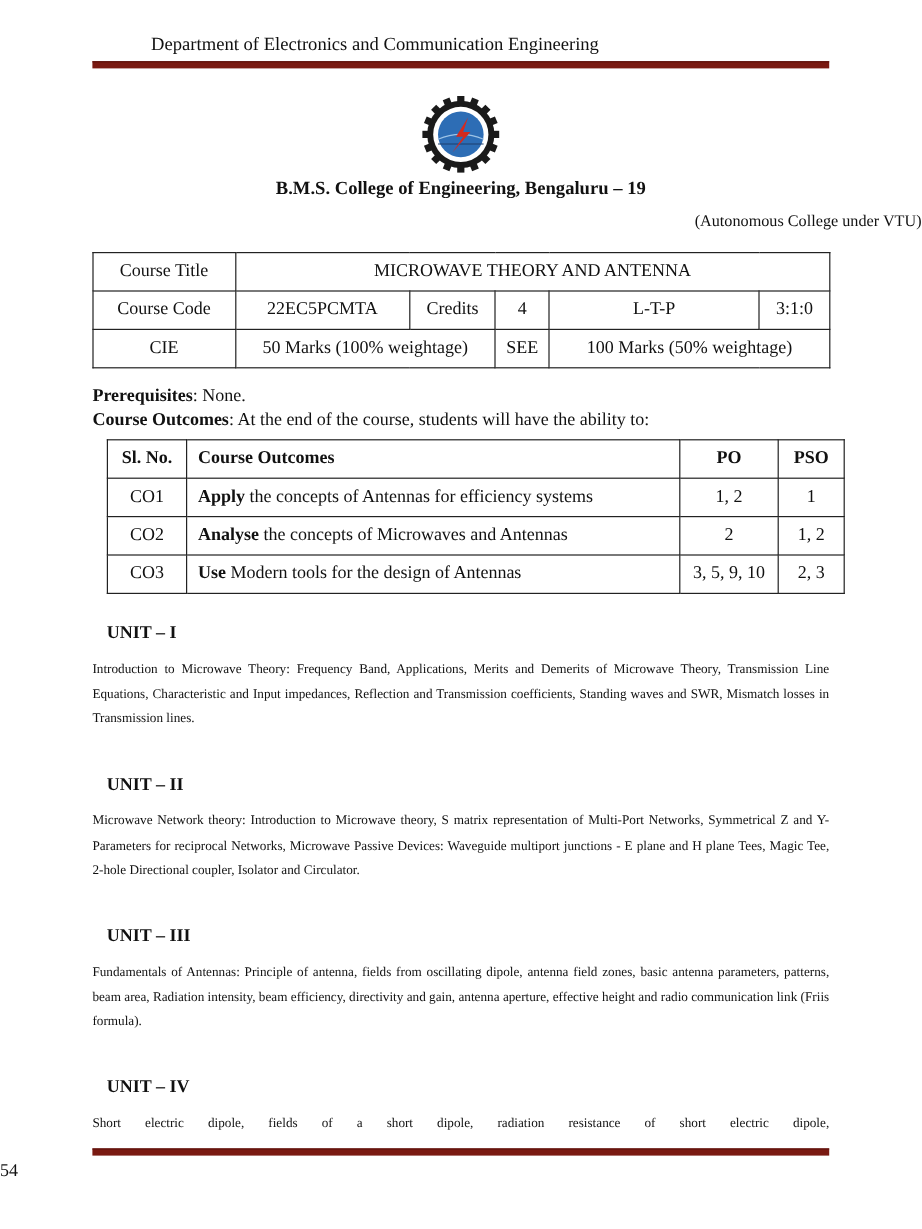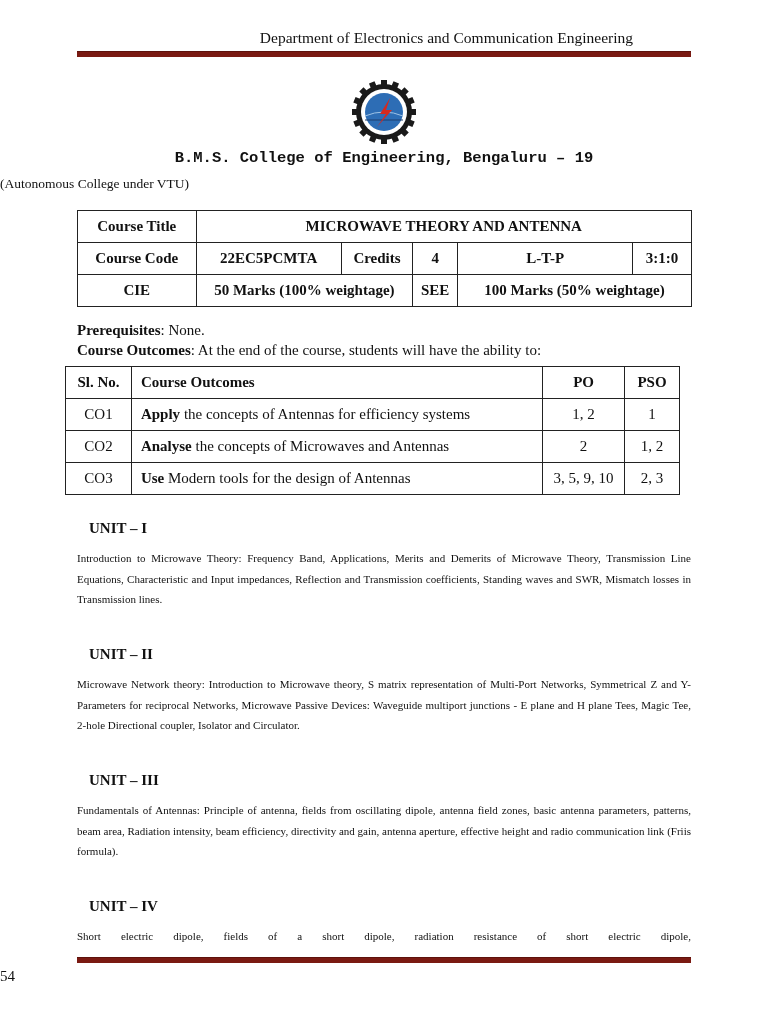--- a/index.html
+++ b/index.html
@@ -1,30 +1,30 @@
 <!DOCTYPE html>
 <html><head>
 <meta charset="utf-8">
 <style>
   html, body { margin: 0; padding: 0; background: #ffffff; }
   body { width: 768px; height: 1024px; position: relative; overflow: hidden;
          font-family: "Liberation Serif", "DejaVu Serif", serif; color: #111; }
   .abs { position: absolute; }
-  .hdr { left: 16px; width: 617px; top: 29px; text-align: right; font-size: 15.5px; }
+  .hdr { left: 4px; width: 617px; top: 29px; text-align: center; font-size: 15.5px; }
   .bar { left: 77px; width: 614px; height: 5px; background: #7a1a12; border-top: 1px solid #5e120c; }
   .bar.top { top: 51px; }
   .bar.bot { top: 957px; }
   .logo { left: 350px; top: 80px; width: 68px; height: 64px; }
-  .college { left: 0; width: 768px; top: 149px; text-align: center; font-size: 15.5px; font-weight: bold; font-family: Liberation Mono, monospace; }
-  .auton { left: 0; width: 768px; top: 176px; text-align: left; font-size: 13.5px; }
+  .college { left: 0; width: 768px; top: 149px; text-align: center; font-size: 15.5px; font-weight: bold; }
+  .auton { left: 0; width: 768px; top: 176px; text-align: right; font-size: 13.5px; }
   table { border-collapse: collapse; position: absolute; }
   td { border: 1px solid #222; text-align: center; font-size: 15px; padding: 0 6px; }
   .t1 { left: 77px; top: 210px; width: 615px; }
-  .t1 td { font-weight: bold; height: 31px; }
-  .t2 { left: 65px; top: 366px; width: 615px; }
+  .t1 td { font-weight: normal; height: 31px; }
+  .t2 { left: 89px; top: 366px; width: 615px; }
   .t2 td { height: 31px; }
   .t2 td.co { text-align: left; padding-left: 9px; }
   .t2 .head td { font-weight: bold; }
   .pre { left: 77px; top: 322px; font-size: 15px; text-align: center; }
   .cout { left: 77px; top: 342px; font-size: 15px; }
   .unit-h { left: 89px; font-size: 15px; font-weight: bold; }
   .para { left: 77px; width: 614px; font-size: 11px; line-height: 20.6px; text-align: justify; }
   .pnum { left: 0; width: 768px; top: 968px; font-size: 15px; }
 </style>
 </head>

